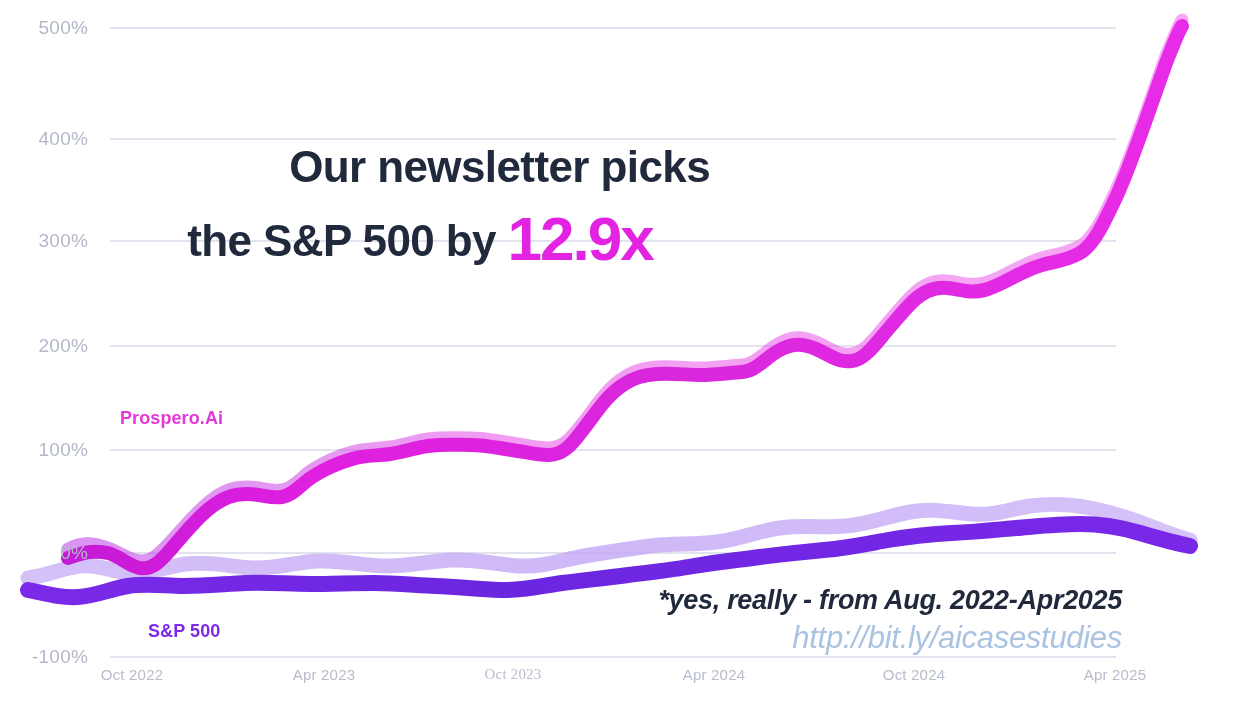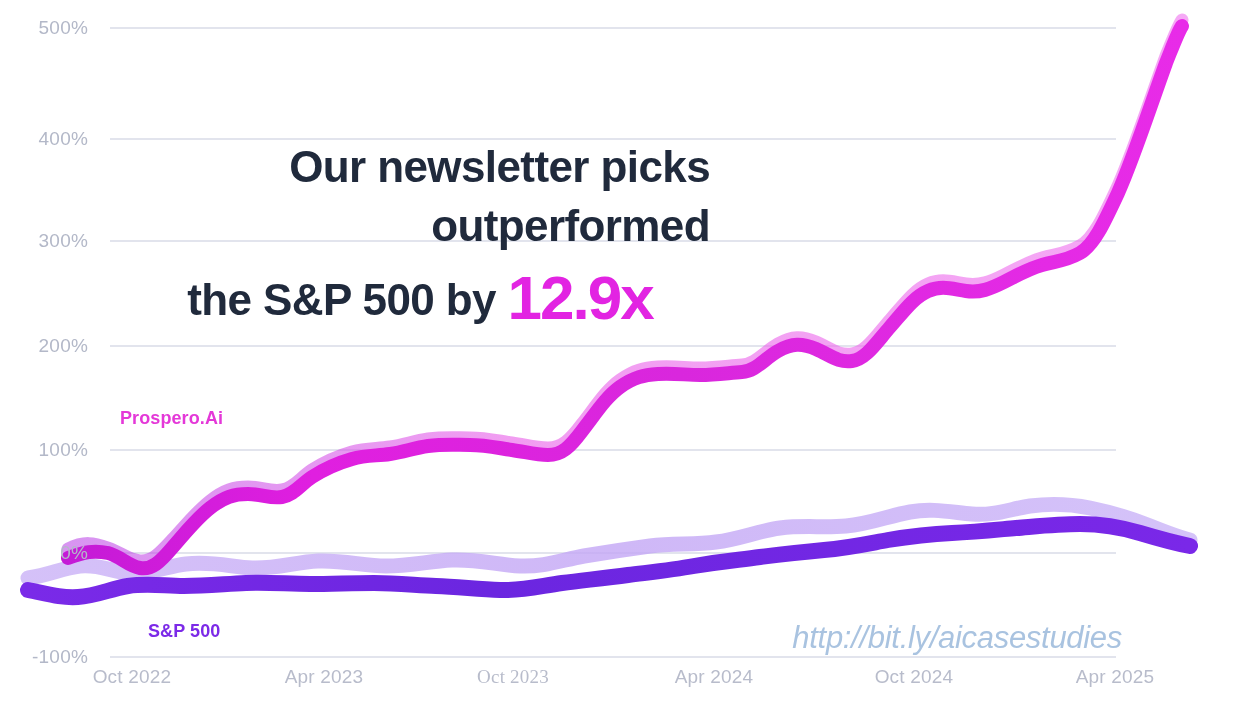--- a/index.html
+++ b/index.html
@@ -30,21 +30,21 @@
     font-weight: 500;
     color: #b3b8c8;
     letter-spacing: 0.2px;
     text-align: right;
     width: 90px;
     transform: translateY(-50%);
     white-space: nowrap;
   }
   .xtick {
     position: absolute;
-    font-size: 19px;
+    font-size: 15px;
     font-weight: 500;
     color: #b8bccb;
     letter-spacing: 0.2px;
     transform: translateX(-50%);
     white-space: nowrap;
   }
   #headline {
     position: absolute;
     left: 130px;
     top: 138px;
@@ -212,22 +212,22 @@
 
   <div class="xtick" style="left:132px; top:666px;">Oct 2022</div>
   <div class="xtick" style="left:324px; top:666px;">Apr 2023</div>
   <div class="xtick" style="left:513px; top:666px;font-family:Liberation Serif, serif;">Oct 2023</div>
   <div class="xtick" style="left:714px; top:666px;">Apr 2024</div>
   <div class="xtick" style="left:914px; top:666px;">Oct 2024</div>
   <div class="xtick" style="left:1115px; top:666px;">Apr 2025</div>
 
   <div id="headline">
     <span class="ln1">Our newsletter picks</span>
-    <span class="ln2">outperformed</span>
     <span class="ln3"><span>the S&amp;P 500 by </span><span class="multiple">12.9x</span></span>
   </div>
 
   <div class="series-label" id="label-prospero">Prospero.Ai</div>
   <div class="series-label" id="label-sp">S&amp;P 500</div>
 
+  <div id="footnote">*yes, really - from Aug. 2022-Apr2025</div>
   <div id="footlink">http://bit.ly/aicasestudies</div>
 
 </div>
 
 </body></html>

